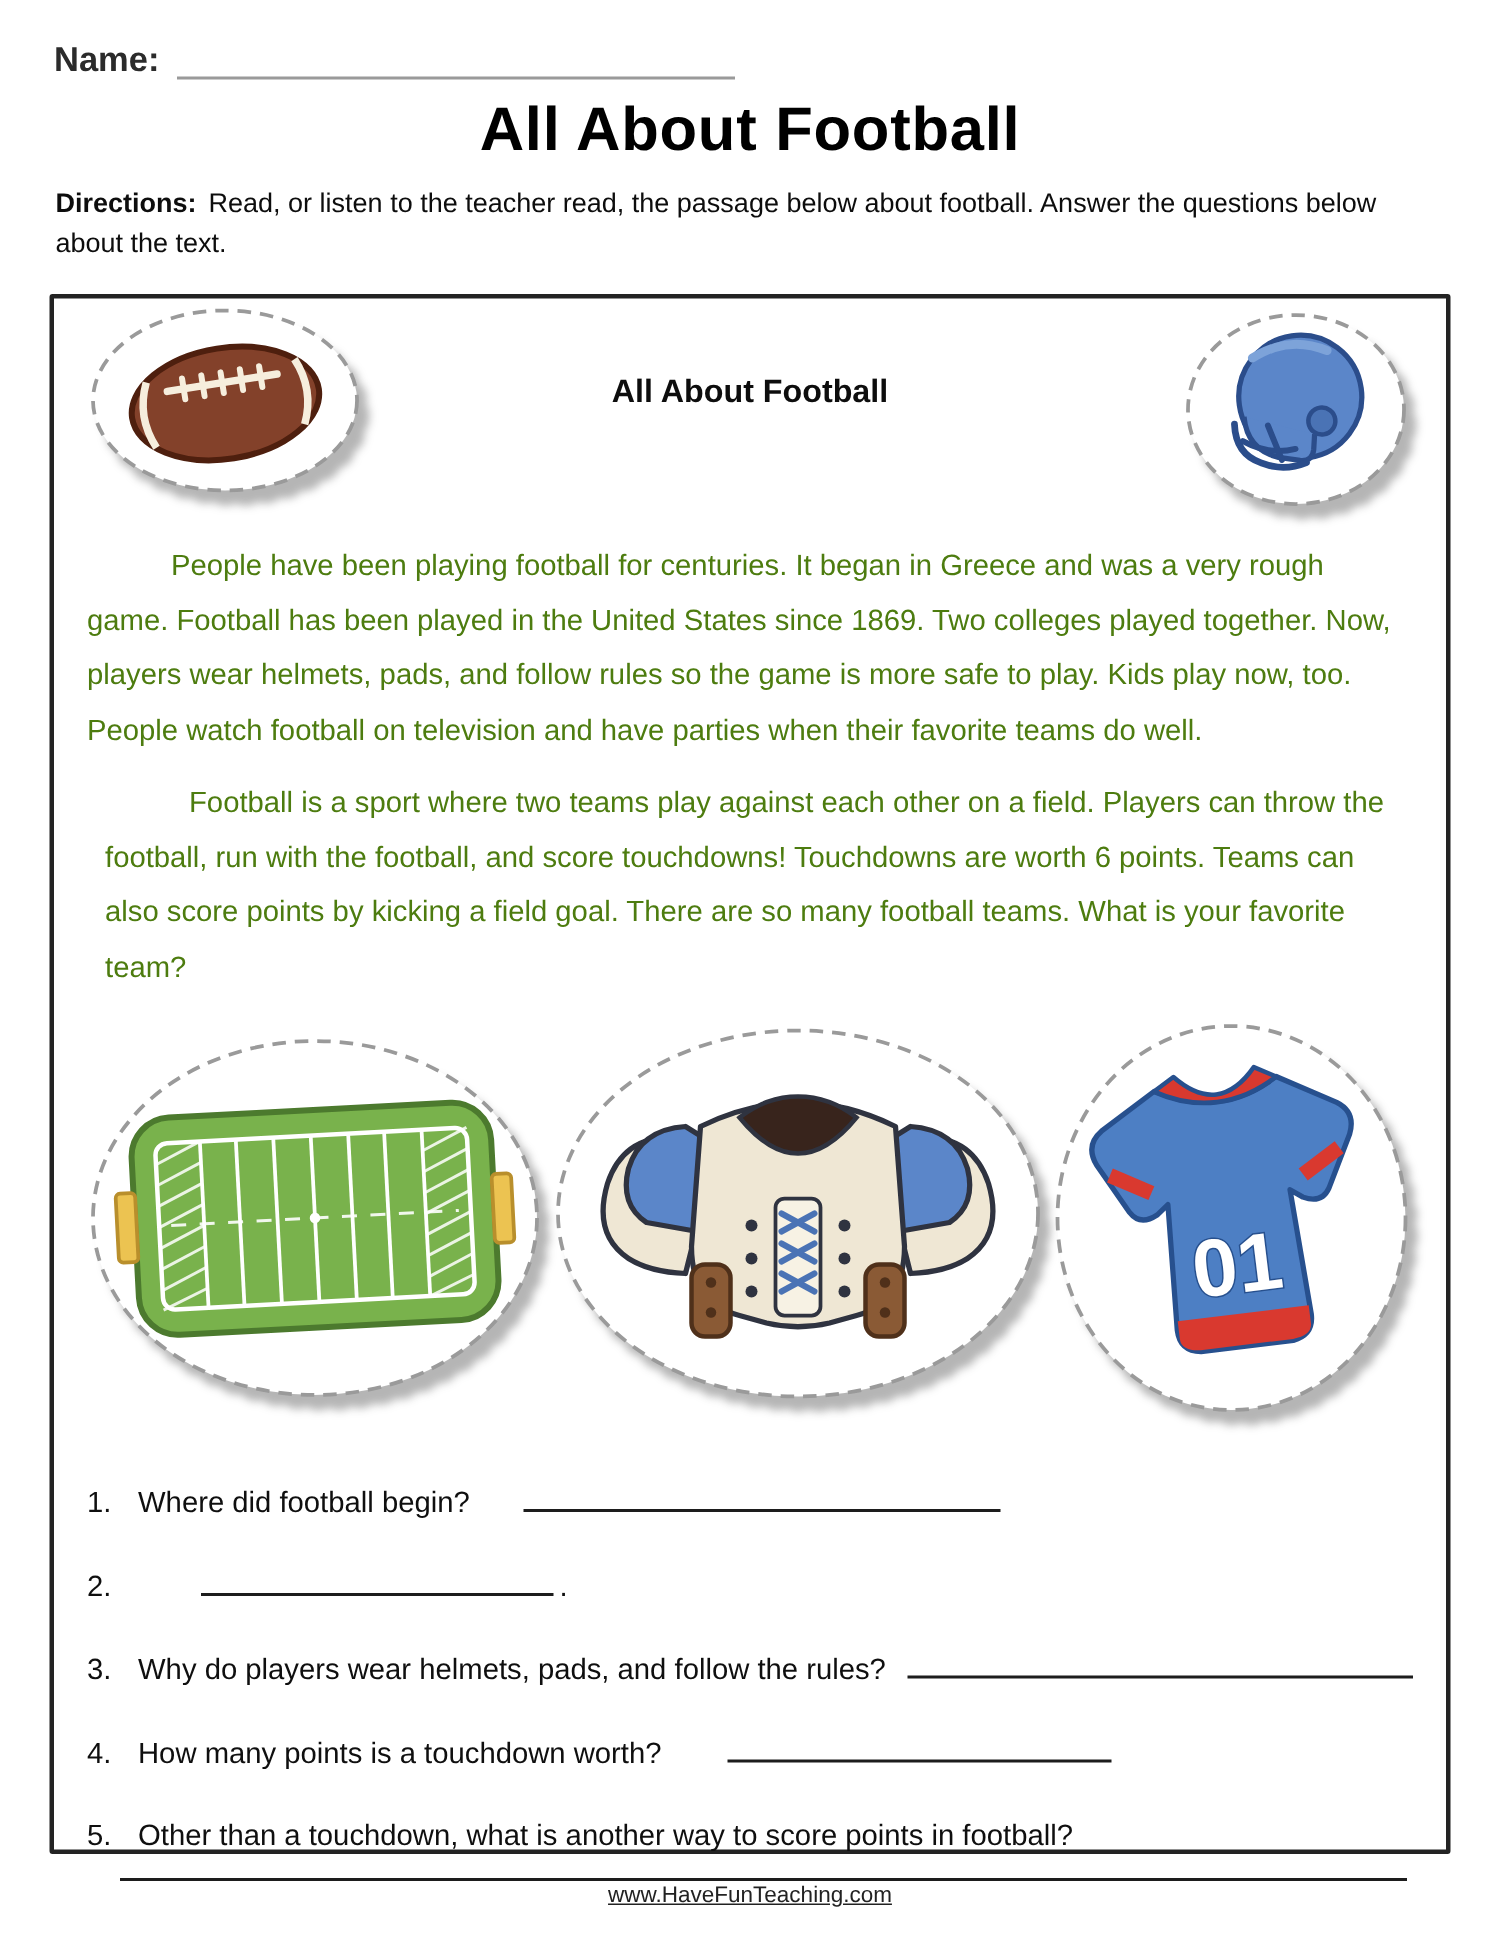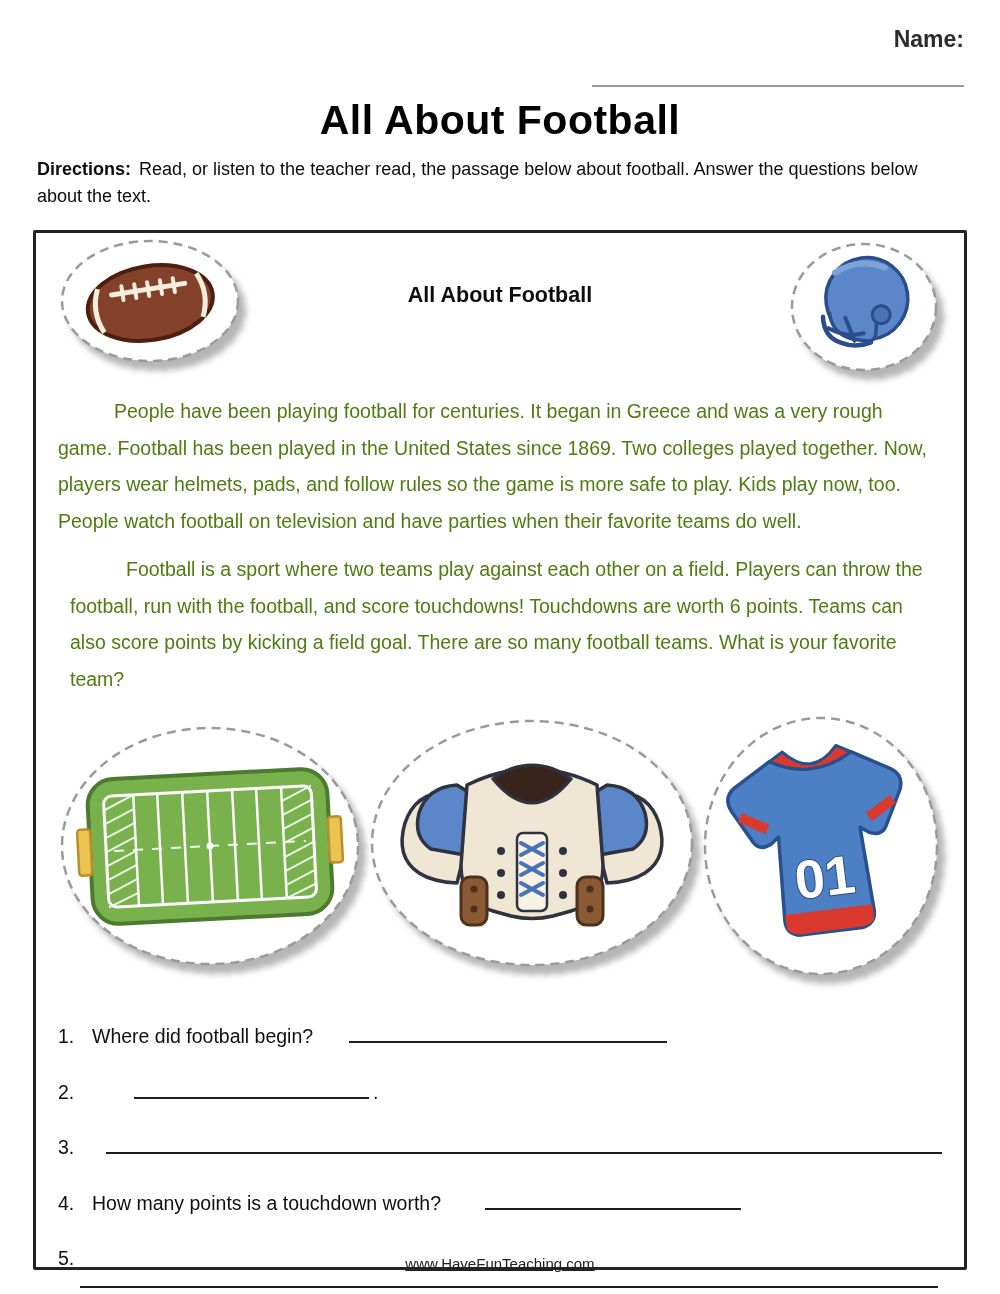--- a/index.html
+++ b/index.html
@@ -1,21 +1,21 @@
 <!DOCTYPE html>
 <html><head>
 <meta charset="utf-8">
 <style>
   * { margin:0; padding:0; box-sizing:border-box; }
   html,body { background:#ffffff; }
   body { font-family:"Liberation Sans", sans-serif; color:#111; }
   .sheet { position:relative; width:1000px; height:1294px; background:#fff; overflow:hidden; margin:0 auto; }
 
   
-  .name-row { display:flex; align-items:flex-end; gap:12px; padding:26px 36px 0 36px;flex-direction:column; }
+  .name-row { display:flex; align-items:flex-end; gap:12px; padding:26px 36px 0 36px; }
   .name-label { font-size:23px; font-weight:bold; color:#2b2b2b; }
   .name-line { width:372px; height:22px; border-bottom:2px solid #9a9a9a; }
   .title { text-align:center; font-size:41px; font-weight:bold; letter-spacing:.5px; margin-top:10px; color:#000; }
   .directions { margin:12px 37px 0 37px; font-size:18px; line-height:27px; color:#0d0d0d; }
   .directions b { margin-right:8px; }
 
   
   .passage-box { margin:20px 33px 0 33px; border:3px solid #232323; border-radius:2px; height:1040px; padding:0 22px; background:#fff; }
   .passage-header { position:relative; height:142px; }
   .football-sticker { position:absolute; left:0; top:4px; }
@@ -198,31 +198,33 @@
       </div>
 
       <div class="q-row">
         <span class="q-num">2.</span>
         <span class="q-blank blank-2"></span>
         <span class="q-suffix">.</span>
       </div>
 
       <div class="q-row">
         <span class="q-num">3.</span>
+        <span class="q-text">Why do players wear helmets, pads, and follow the rules?</span>
         <span class="q-blank blank-3"></span>
       </div>
 
       <div class="q-row">
         <span class="q-num">4.</span>
         <span class="q-text">How many points is a touchdown worth?</span>
         <span class="q-blank blank-4"></span>
       </div>
 
       <div class="q-row" style="margin-bottom:0;">
         <span class="q-num">5.</span>
+        <span class="q-text">Other than a touchdown, what is another way to score points in football?</span>
       </div>
       <div class="q5-line"></div>
 
     </div>
   </div>
 
   <div class="footer">www.HaveFunTeaching.com</div>
 </div>
 
 </body></html>

